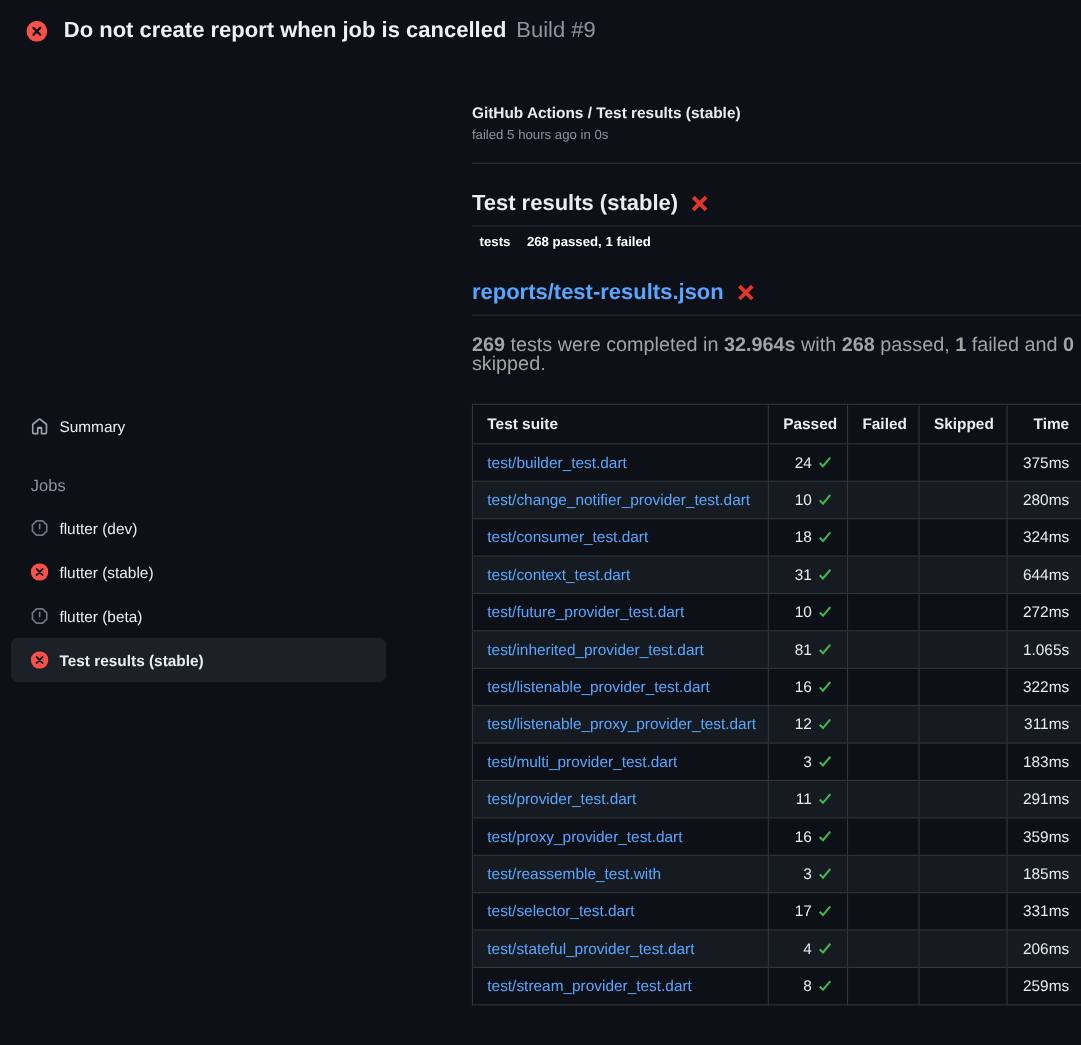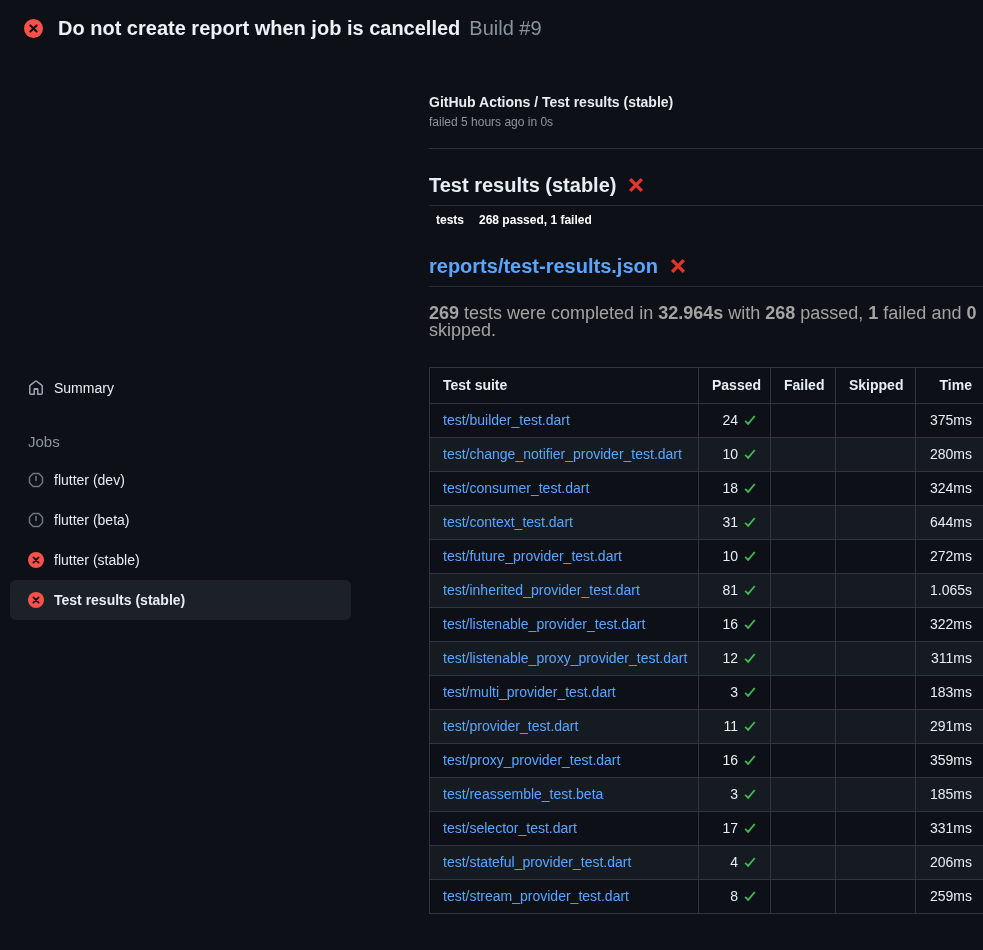--- a/index.html
+++ b/index.html
@@ -134,36 +134,36 @@
             <svg viewBox="0 0 16 16" fill="none" stroke="#6e7681" stroke-width="1.5">
               <polygon points="5.2,1.5 10.8,1.5 14.5,5.2 14.5,10.8 10.8,14.5 5.2,14.5 1.5,10.8 1.5,5.2"></polygon>
               <path d="M8 4.6v3.9" stroke-linecap="round"></path>
               <circle cx="8" cy="11" r="0.4" fill="#6e7681" stroke="none"></circle>
             </svg>
           </span>
           <span class="side-label">flutter (dev)</span>
         </div>
         <div class="side-item job-item">
           <span class="icon16">
+            <svg viewBox="0 0 16 16">
+              <circle cx="8" cy="8" r="8" fill="#f85149"></circle>
+              <path d="M5.4 5.4l5.2 5.2M10.6 5.4l-5.2 5.2" stroke="#0d1117" stroke-width="1.8" stroke-linecap="round" fill="none"></path>
+            </svg>
+          </span>
+          <span class="side-label">flutter (stable)</span>
+        </div>
+        <div class="side-item job-item">
+          <span class="icon16">
             <svg viewBox="0 0 16 16" fill="none" stroke="#6e7681" stroke-width="1.5">
               <polygon points="5.2,1.5 10.8,1.5 14.5,5.2 14.5,10.8 10.8,14.5 5.2,14.5 1.5,10.8 1.5,5.2"></polygon>
               <path d="M8 4.6v3.9" stroke-linecap="round"></path>
               <circle cx="8" cy="11" r="0.4" fill="#6e7681" stroke="none"></circle>
             </svg>
           </span>
           <span class="side-label">flutter (beta)</span>
-        </div>
-        <div class="side-item job-item">
-          <span class="icon16">
-            <svg viewBox="0 0 16 16">
-              <circle cx="8" cy="8" r="8" fill="#f85149"></circle>
-              <path d="M5.4 5.4l5.2 5.2M10.6 5.4l-5.2 5.2" stroke="#0d1117" stroke-width="1.8" stroke-linecap="round" fill="none"></path>
-            </svg>
-          </span>
-          <span class="side-label">flutter (stable)</span>
         </div>
         <div class="side-item job-item selected">
           <span class="icon16">
             <svg viewBox="0 0 16 16">
               <circle cx="8" cy="8" r="8" fill="#f85149"></circle>
               <path d="M5.4 5.4l5.2 5.2M10.6 5.4l-5.2 5.2" stroke="#0d1117" stroke-width="1.8" stroke-linecap="round" fill="none"></path>
             </svg>
           </span>
           <span class="side-label">Test results (stable)</span>
         </div>
@@ -311,21 +311,21 @@
           <tr>
             <td><a class="suite-link" href="#">test/proxy_provider_test.dart</a></td>
             <td class="num"><span>16</span><span class="cell-icon"><svg viewBox="0 0 16 16" fill="none">
                   <path d="M2.5 9l3.4 3.4L13.5 3.4" stroke="#3fb950" stroke-width="2.1"></path>
                 </svg></span></td>
             <td class="num"></td>
             <td class="num"></td>
             <td class="time">359ms</td>
           </tr>
           <tr>
-            <td><a class="suite-link" href="#">test/reassemble_test.beta</a></td>
+            <td><a class="suite-link" href="#">test/reassemble_test.with</a></td>
             <td class="num"><span>3</span><span class="cell-icon"><svg viewBox="0 0 16 16" fill="none">
                   <path d="M2.5 9l3.4 3.4L13.5 3.4" stroke="#3fb950" stroke-width="2.1"></path>
                 </svg></span></td>
             <td class="num"></td>
             <td class="num"></td>
             <td class="time">185ms</td>
           </tr>
           <tr>
             <td><a class="suite-link" href="#">test/selector_test.dart</a></td>
             <td class="num"><span>17</span><span class="cell-icon"><svg viewBox="0 0 16 16" fill="none">

